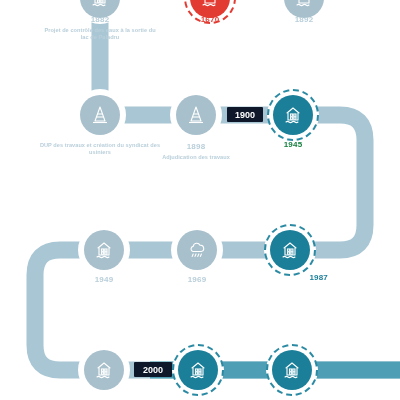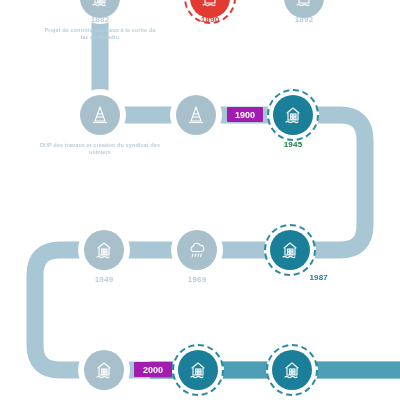--- a/index.html
+++ b/index.html
@@ -43,21 +43,21 @@
     display:block;margin-bottom:2px;
   }
   .label .desc{
     font-size:5.6px;font-weight:bold;letter-spacing:.05px;
     display:block;
   }
 
   .pill{
     position:absolute;
     display:flex;align-items:center;justify-content:center;
-    background:#a21caf;
+    background:#0f172a;
     color:#ffffff;
     font-size:9px;font-weight:bold;
     height:15px;
     border-radius:1px;
   }
 </style>
 </head>
 <body>
 
 <div id="stage">
@@ -102,21 +102,21 @@
             <path d="M7 10 L7 17 M17 10 L17 17 M7 17 L17 17"></path>
             <rect x="9.5" y="11" width="2.2" height="2.2"></rect>
             <rect x="12.8" y="11" width="2.2" height="2.2"></rect>
             <path d="M5 19 q1.5 -1.2 3 0 q1.5 1.2 3 0 q1.5 -1.2 3 0 q1.5 1.2 3 0"></path>
           </g>
         </svg>
       </div>
     </div>
   </div>
   <div class="label" style="left:170px;top:15px;width:80px;color:#e23b32;">
-    <span class="yr">1890</span>
+    <span class="yr">1670</span>
     <span class="desc"></span>
   </div>
 
   <div class="node" style="left:278px;top:-28px;">
     <div class="ringwrap">
       <div class="outer"></div>
       <div class="inner" style="background:#a8c0cc;">
         <svg width="24" height="24" viewBox="0 0 24 24">
           <g fill="none" stroke="#ffffff" stroke-width="1.1" stroke-linecap="round">
             <path d="M6 10 L12 5 L18 10"></path>
@@ -158,20 +158,24 @@
         <svg width="24" height="24" viewBox="0 0 24 24">
           <g fill="none" stroke="#ffffff" stroke-width="1.1" stroke-linejoin="round">
             <path d="M12 4 L17 18 L7 18 Z"></path>
             <path d="M9.6 11 L14.4 11"></path>
             <path d="M8.6 14 L15.4 14"></path>
             <path d="M5 19.5 L19 19.5"></path>
           </g>
         </svg>
       </div>
     </div>
+  </div>
+  <div class="label" style="left:152px;top:142px;width:88px;color:#b9cfda;">
+    <span class="yr">1898</span>
+    <span class="desc">Adjudication des travaux</span>
   </div>
 
   <div class="pill" style="left:227px;top:107px;width:36px;">
     <span>1900</span>
   </div>
 
   <div class="node dashed" style="left:267px;top:89px;">
     <div class="ringwrap">
       <div class="outer"></div>
       <div class="inner" style="background:#1b7f99;">

